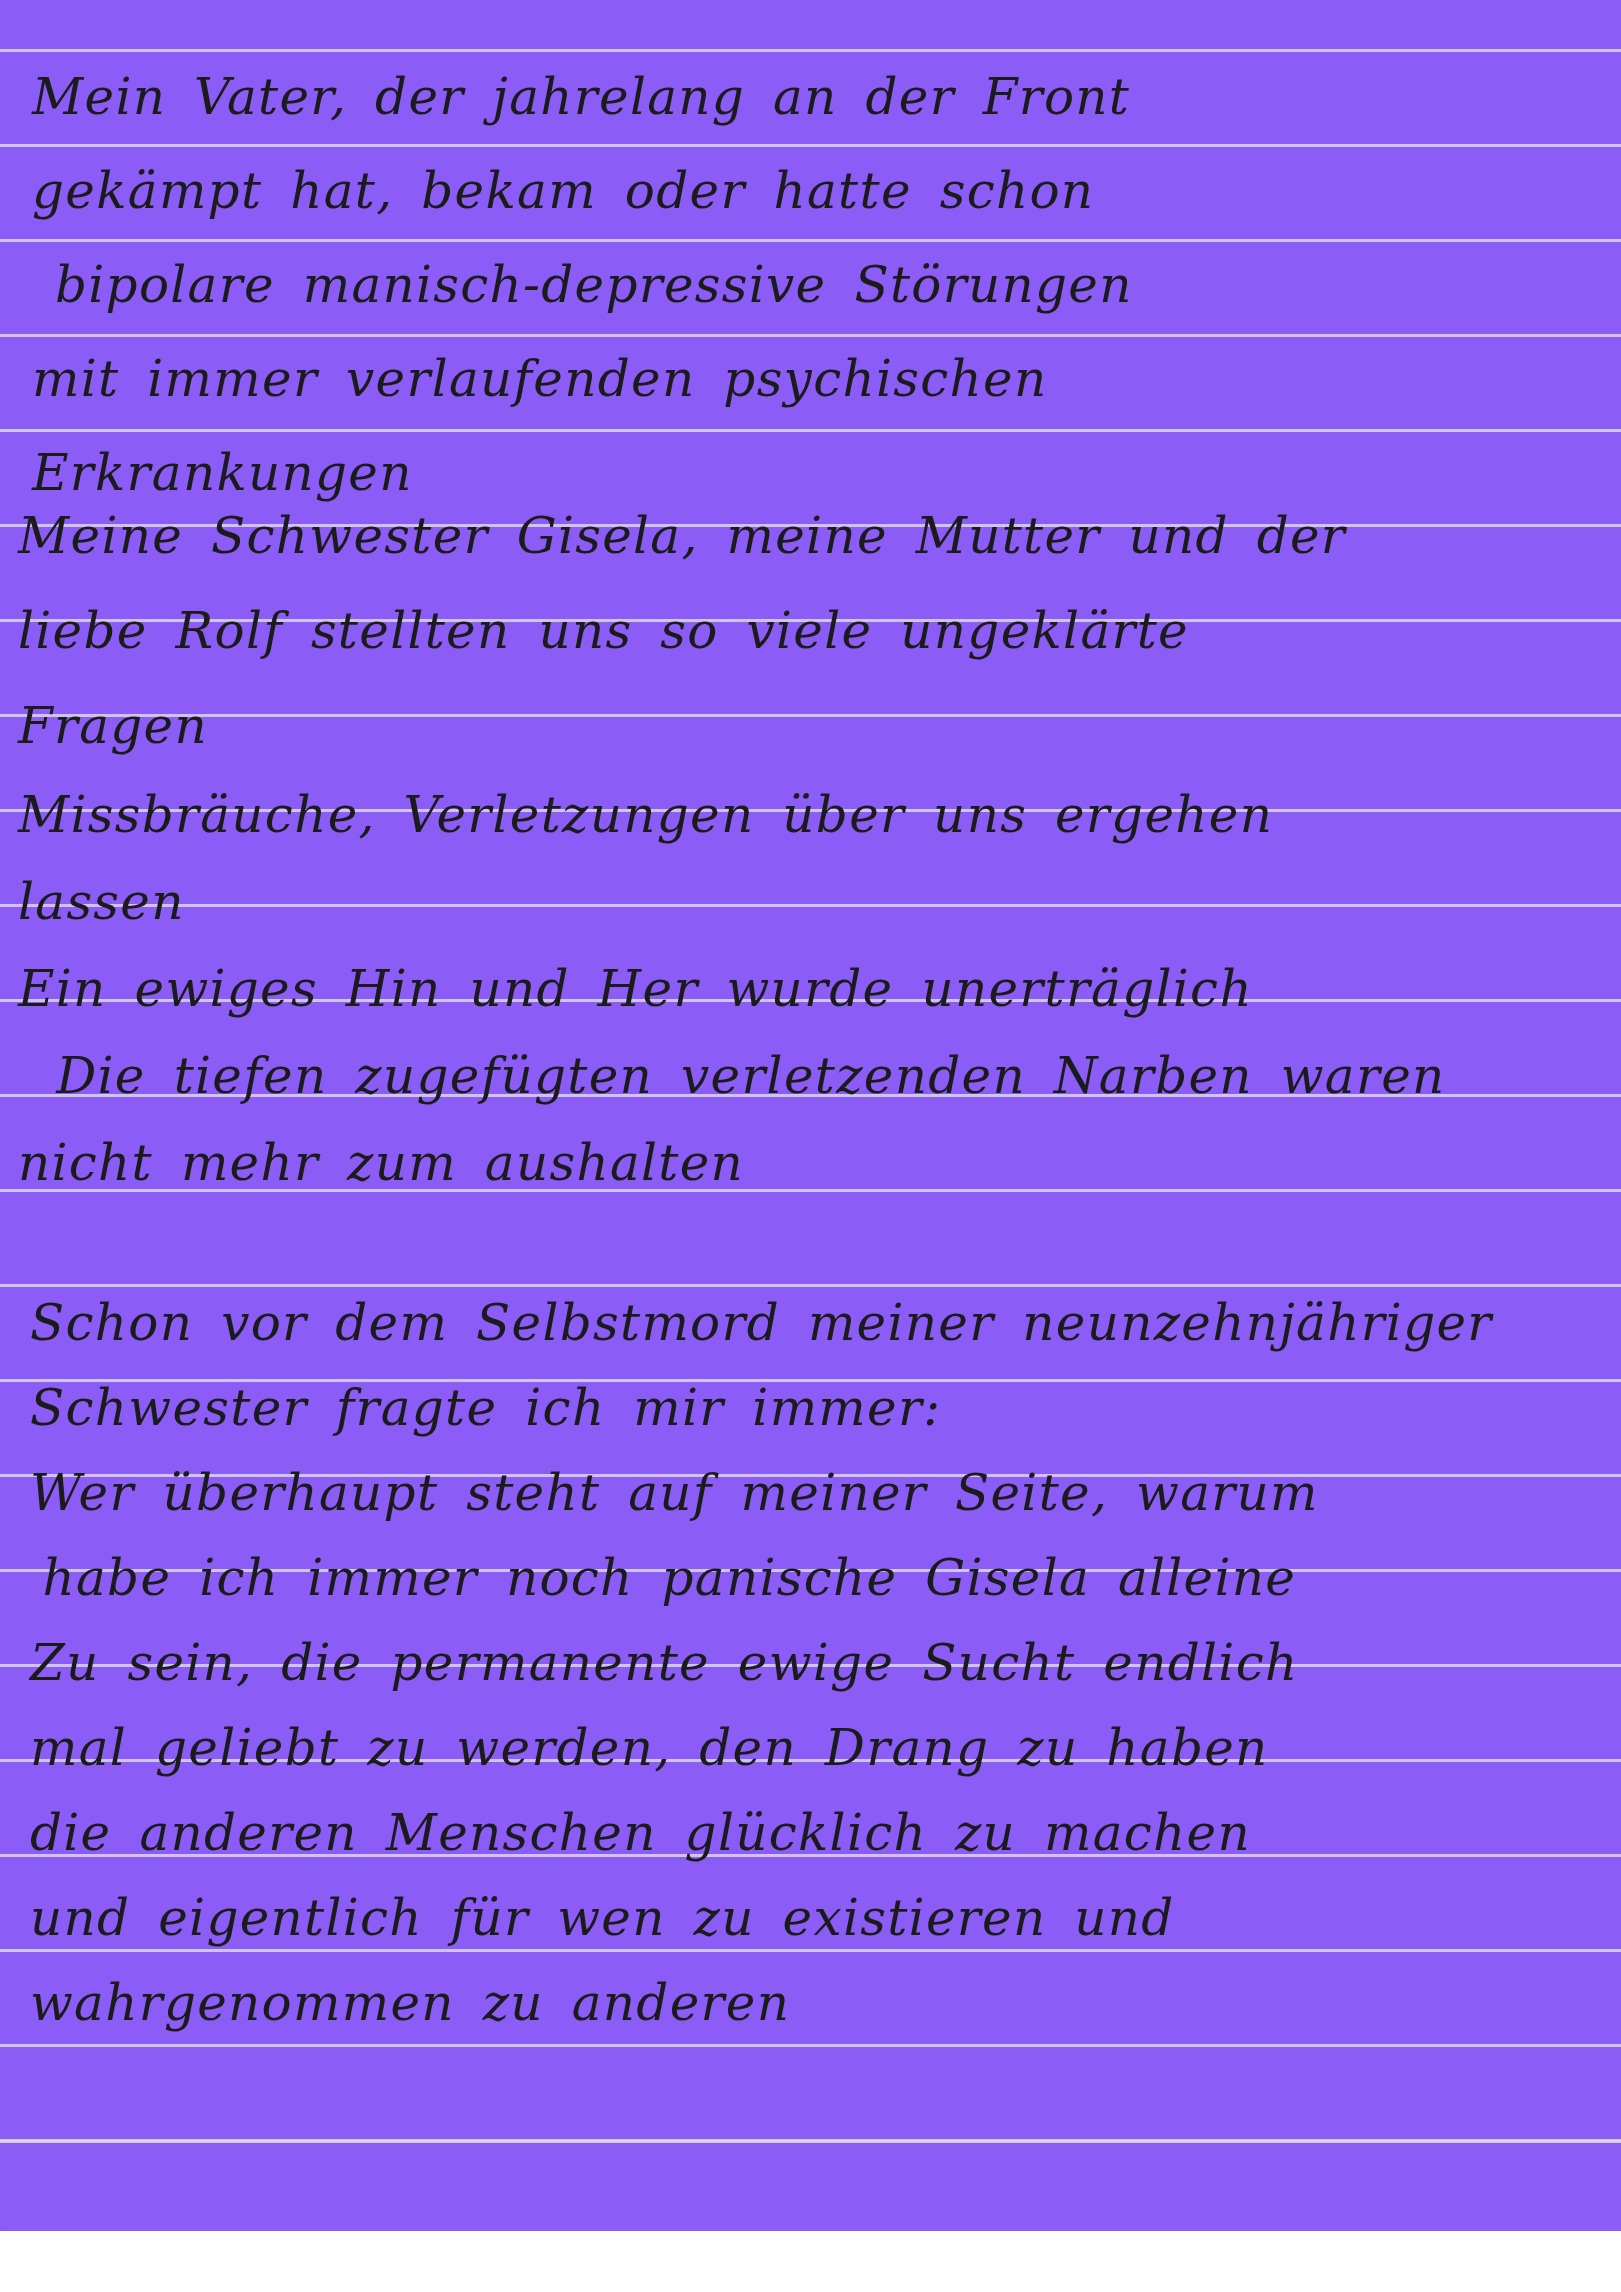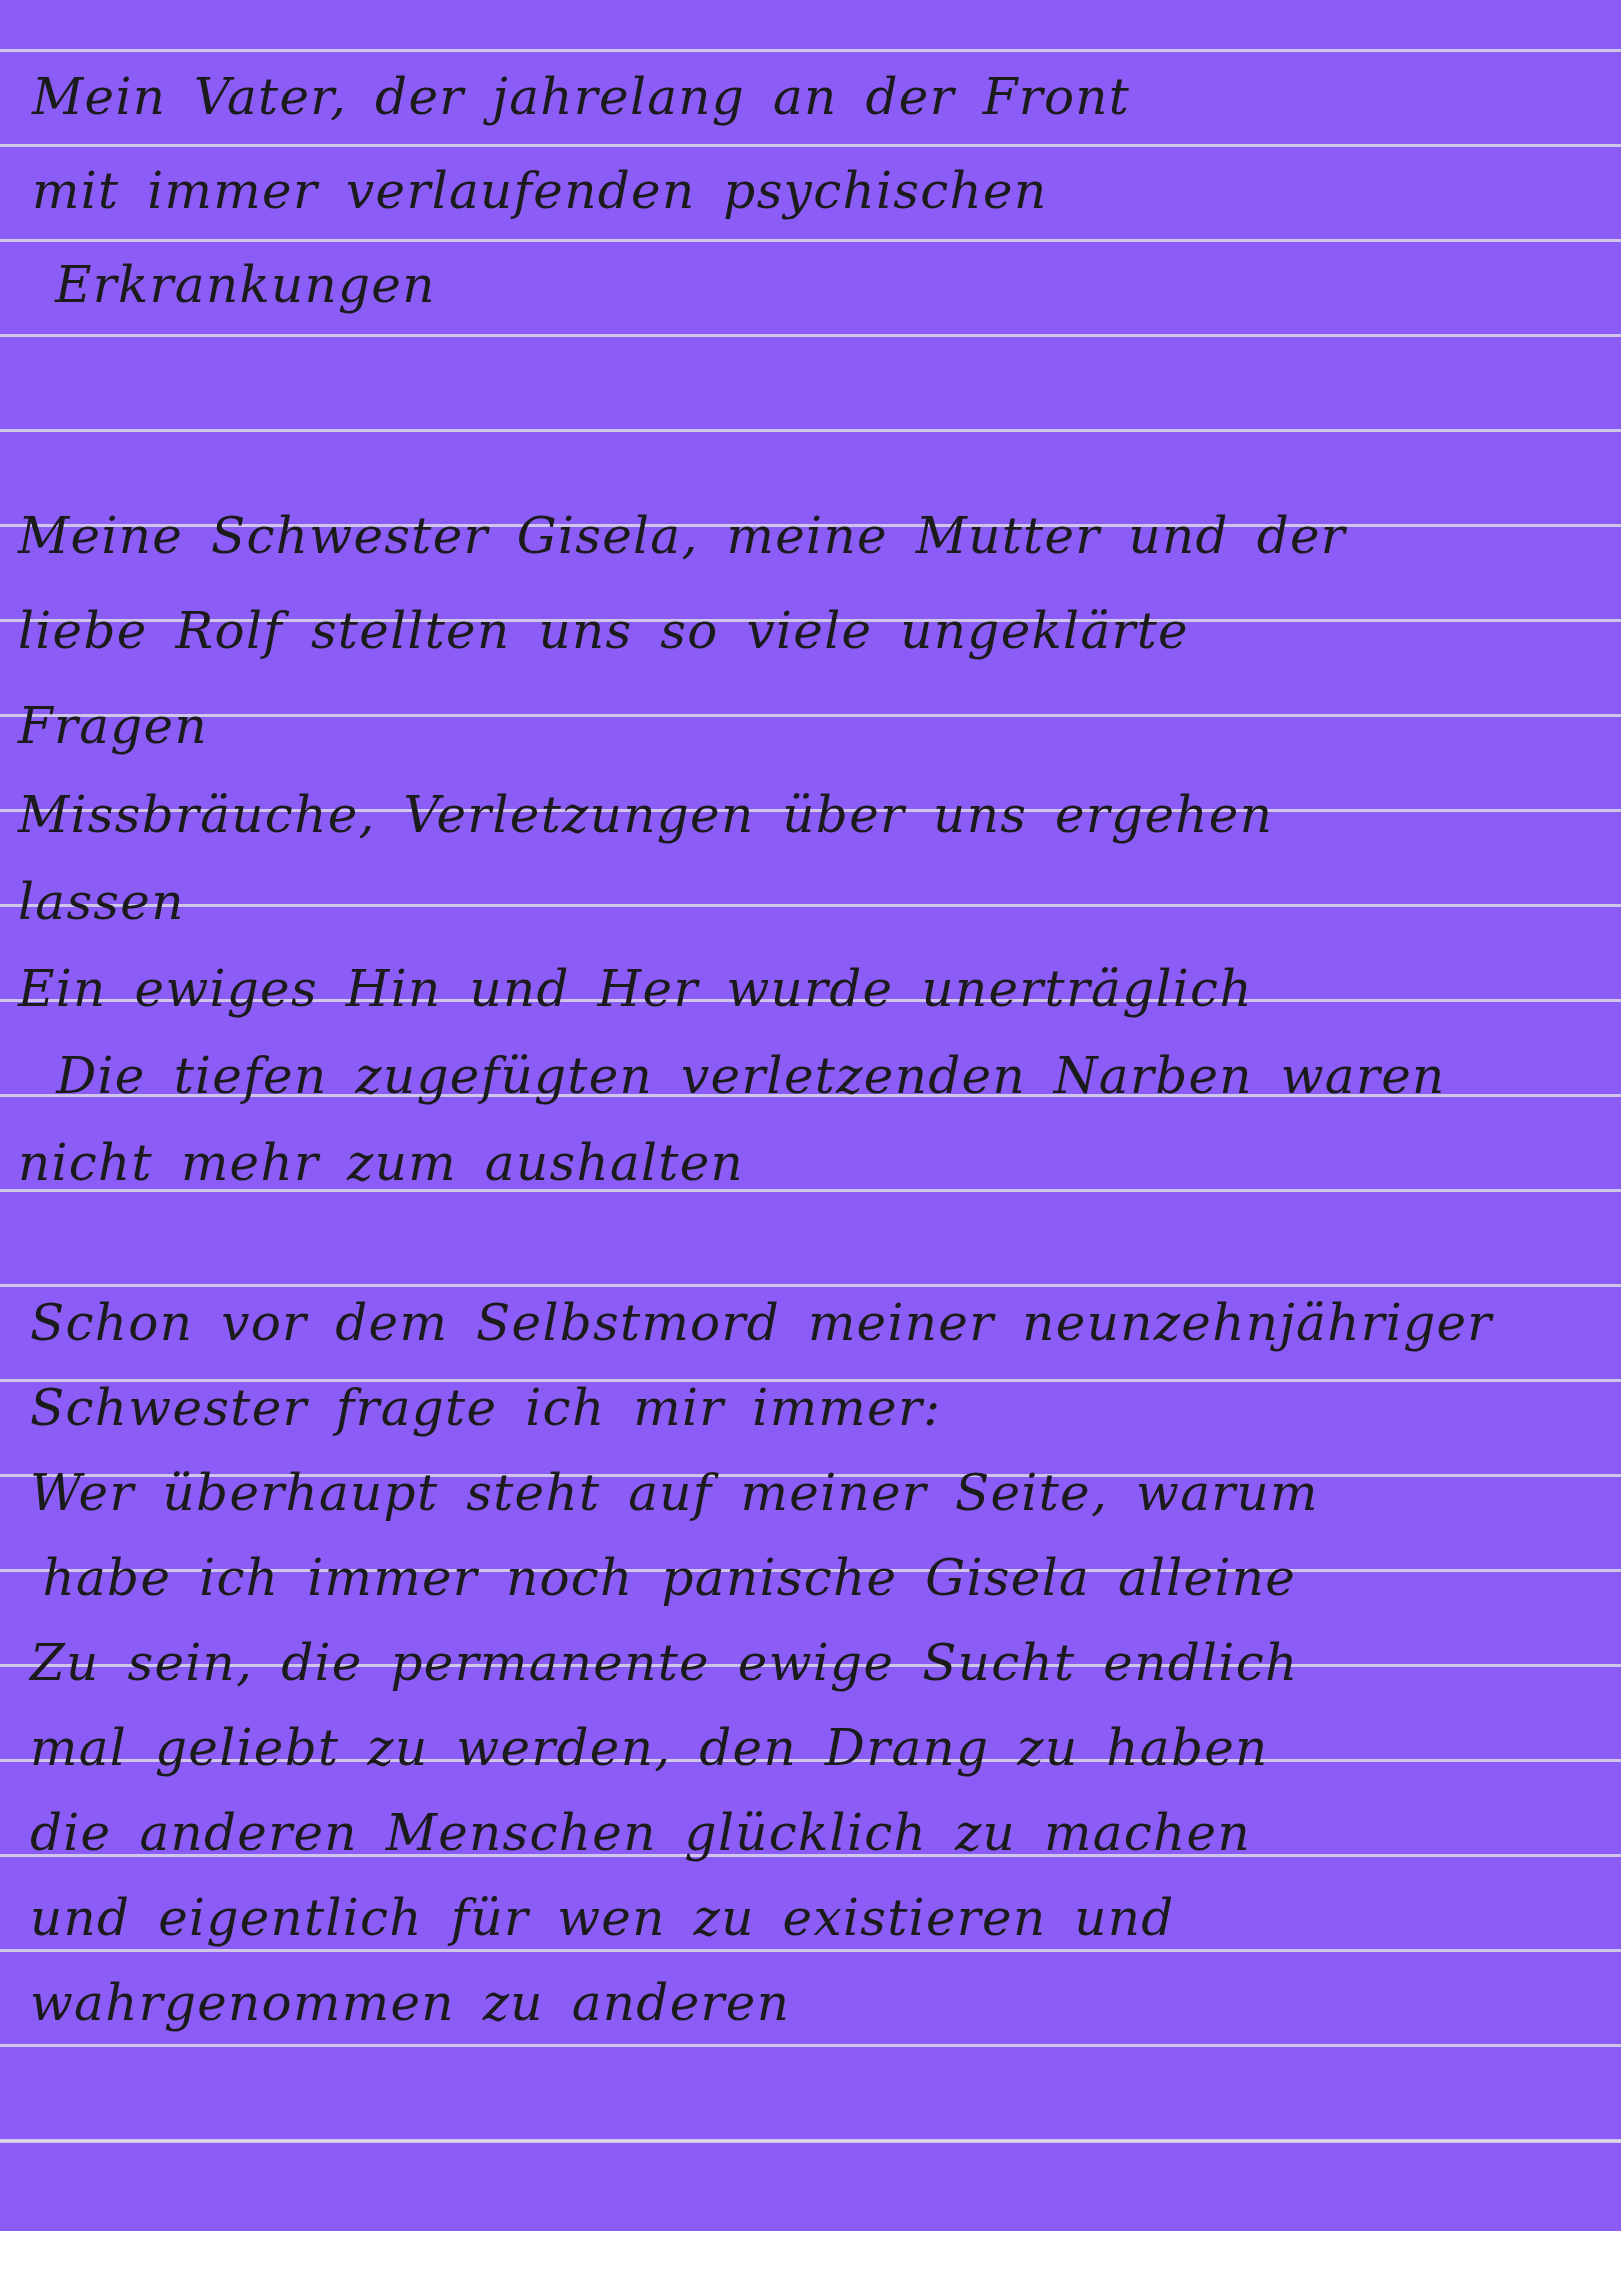--- a/index.html
+++ b/index.html
@@ -68,20 +68,22 @@
   }
 </style>
 </head>
 <body>
 
 <div class="paper">
   <div class="rules"></div>
 
   <div class="hw p0">
     <span class="line">Mein Vater, der jahrelang an der Front</span>
+    <span class="line">gekämpt hat, bekam oder hatte schon</span>
+    <span class="line">bipolare manisch-depressive Störungen</span>
     <span class="line">mit immer verlaufenden psychischen</span>
     <span class="line">Erkrankungen</span>
   </div>
 
   <div class="hw p1">
     <span class="line">Meine Schwester Gisela, meine Mutter und der</span>
     <span class="line">liebe Rolf stellten uns so viele ungeklärte</span>
     <span class="line">Fragen</span>
   </div>
 

